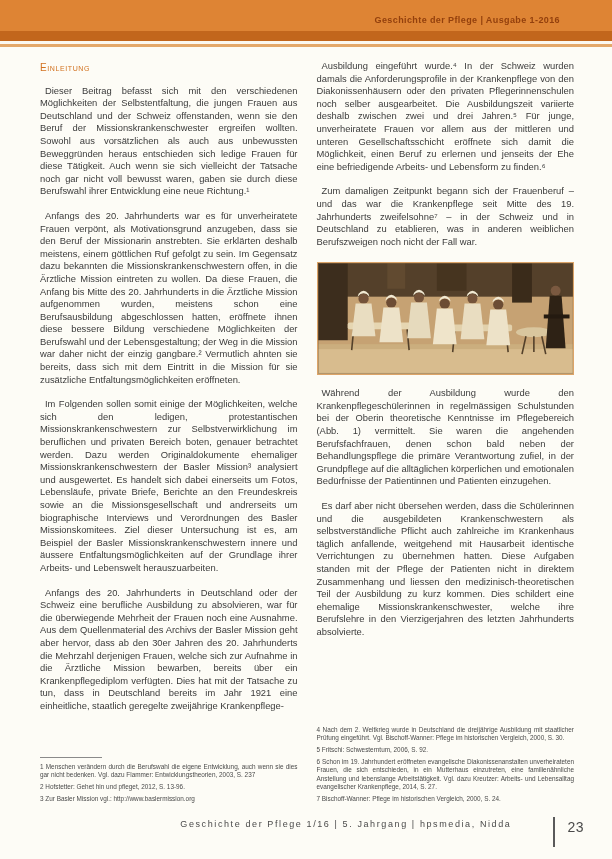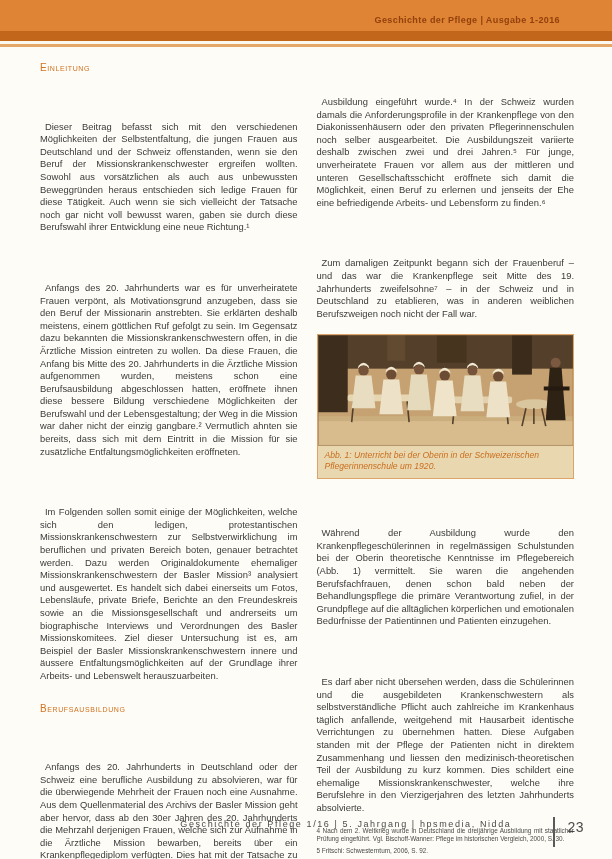--- a/index.html
+++ b/index.html
@@ -43,21 +43,21 @@
     gap: 19px;
   }
   .col {
     width: 50%;
     display: flex;
     flex-direction: column;
     font-size: 9.4px;
     line-height: 12.6px;
     text-align: justify;
   }
-  .col p { text-indent: 5px; margin-bottom: 12px; margin-top: 36px; }
+  .col p { text-indent: 5px; margin-bottom: 12px; }
   h2.section-heading {
     font-variant: small-caps;
     font-weight: 400;
     color: #D2711F;
     font-size: 10px;
     letter-spacing: 0.6px;
     margin: 2px 0 10px 0;
     text-align: left;
   }
   h2.second { margin-top: 8px; }
@@ -140,21 +140,20 @@
   <div class="header-band-gap"></div>
   <div class="header-band-lite"></div>
 
   <div class="content">
 
     <div class="col">
       <h2 class="section-heading">Einleitung</h2>
       <p>Dieser Beitrag befasst sich mit den verschiedenen Möglichkeiten der Selbstentfaltung, die jungen Frauen aus Deutschland und der Schweiz offenstanden, wenn sie den Beruf der Missionskrankenschwester ergreifen wollten. Sowohl aus vorsätzlichen als auch aus unbewussten Beweggründen heraus entschieden sich ledige Frauen für diese Tätigkeit. Auch wenn sie sich vielleicht der Tatsache noch gar nicht voll bewusst waren, gaben sie durch diese Berufswahl ihrer Entwicklung eine neue Richtung.¹</p>
       <p>Anfangs des 20. Jahrhunderts war es für unverheiratete Frauen verpönt, als Motivationsgrund anzugeben, dass sie den Beruf der Missionarin anstrebten. Sie erklärten deshalb meistens, einem göttlichen Ruf gefolgt zu sein. Im Gegensatz dazu bekannten die Missionskrankenschwestern offen, in die Ärztliche Mission eintreten zu wollen. Da diese Frauen, die Anfang bis Mitte des 20. Jahrhunderts in die Ärztliche Mission aufgenommen wurden, meistens schon eine Berufsausbildung abgeschlossen hatten, eröffnete ihnen diese bessere Bildung verschiedene Möglichkeiten der Berufswahl und der Lebensgestaltung; der Weg in die Mission war daher nicht der einzig gangbare.² Vermutlich ahnten sie bereits, dass sich mit dem Eintritt in die Mission für sie zusätzliche Entfaltungsmöglichkeiten eröffneten.</p>
       <p>Im Folgenden sollen somit einige der Möglichkeiten, welche sich den ledigen, protestantischen Missionskrankenschwestern zur Selbstverwirklichung im beruflichen und privaten Bereich boten, genauer betrachtet werden. Dazu werden Originaldokumente ehemaliger Missionskrankenschwestern der Basler Mission³ analysiert und ausgewertet. Es handelt sich dabei einerseits um Fotos, Lebensläufe, private Briefe, Berichte an den Freundeskreis sowie an die Missionsgesellschaft und andrerseits um biographische Interviews und Verordnungen des Basler Missionskomitees. Ziel dieser Untersuchung ist es, am Beispiel der Basler Missionskrankenschwestern innere und äussere Entfaltungsmöglichkeiten auf der Grundlage ihrer Arbeits- und Lebenswelt herauszuarbeiten.</p>
-      <h2 class="section-heading second">Berufsausbildung</h2>
       <p>Anfangs des 20. Jahrhunderts in Deutschland oder der Schweiz eine berufliche Ausbildung zu absolvieren, war für die überwiegende Mehrheit der Frauen noch eine Ausnahme. Aus dem Quellenmaterial des Archivs der Basler Mission geht aber hervor, dass ab den 30er Jahren des 20. Jahrhunderts die Mehrzahl derjenigen Frauen, welche sich zur Aufnahme in die Ärztliche Mission bewarben, bereits über ein Krankenpflegediplom verfügten. Dies hat mit der Tatsache zu tun, dass in Deutschland bereits im Jahr 1921 eine einheitliche, staatlich geregelte zweijährige Krankenpflege-</p>
 
       <div class="footnotes">
         <hr class="footnote-rule">
         <div class="fn">1 Menschen verändern durch die Berufswahl die eigene Entwicklung, auch wenn sie dies gar nicht bedenken. Vgl. dazu Flammer: Entwicklungstheorien, 2003, S. 237</div>
         <div class="fn">2 Hofstetter: Gehet hin und pfleget, 2012, S. 13-96.</div>
         <div class="fn">3 Zur Basler Mission vgl.: http://www.baslermission.org</div>
       </div>
     </div>
 
@@ -225,21 +224,20 @@
           </g>
 
           <g>
             <circle cx="240" cy="28" r="5" fill="#7A5940"></circle>
             <path d="M234 33 L246 33 L250 86 L230 86 Z" fill="#2E2215"></path>
             <rect x="228" y="52" width="26" height="4" fill="#241A10"></rect>
           </g>
 
           <rect width="258" height="112" fill="none" stroke="#8A6B45" stroke-width="2" opacity="0.45"></rect>
         </svg>
-        <figcaption class="photo-caption">Abb. 1: Unterricht bei der Oberin in der Schweizerischen Pflegerinnenschule um 1920.</figcaption>
       </figure>
 
       <p>Während der Ausbildung wurde den Krankenpflegeschülerinnen in regelmässigen Schulstunden bei der Oberin theoretische Kenntnisse im Pflegebereich (Abb. 1) vermittelt. Sie waren die angehenden Berufsfachfrauen, denen schon bald neben der Behandlungspflege die primäre Verantwortung zufiel, in der Grundpflege auf die alltäglichen körperlichen und emotionalen Bedürfnisse der Patientinnen und Patienten einzugehen.</p>
       <p>Es darf aber nicht übersehen werden, dass die Schülerinnen und die ausgebildeten Krankenschwestern als selbstverständliche Pflicht auch zahlreiche im Krankenhaus täglich anfallende, weitgehend mit Hausarbeit identische Verrichtungen zu übernehmen hatten. Diese Aufgaben standen mit der Pflege der Patienten nicht in direktem Zusammenhang und liessen den medizinisch-theoretischen Teil der Ausbildung zu kurz kommen. Dies schildert eine ehemalige Missionskrankenschwester, welche ihre Berufslehre in den Vierzigerjahren des letzten Jahrhunderts absolvierte.</p>
 
       <div class="footnotes">
         <div class="fn">4 Nach dem 2. Weltkrieg wurde in Deutschland die dreijährige Ausbildung mit staatlicher Prüfung eingeführt. Vgl. Bischoff-Wanner: Pflege im historischen Vergleich, 2000, S. 30.</div>
         <div class="fn">5 Fritschi: Schwesterntum, 2006, S. 92.</div>
         <div class="fn">6 Schon im 19. Jahrhundert eröffneten evangelische Diakonissenanstalten unverheirateten Frauen, die sich entschieden, in ein Mutterhaus einzutreten, eine familienähnliche Anstellung und lebenslange Arbeitstätigkeit. Vgl. dazu Kreutzer: Arbeits- und Lebensalltag evangelischer Krankenpflege, 2014, S. 27.</div>
         <div class="fn">7 Bischoff-Wanner: Pflege im historischen Vergleich, 2000, S. 24.</div>

